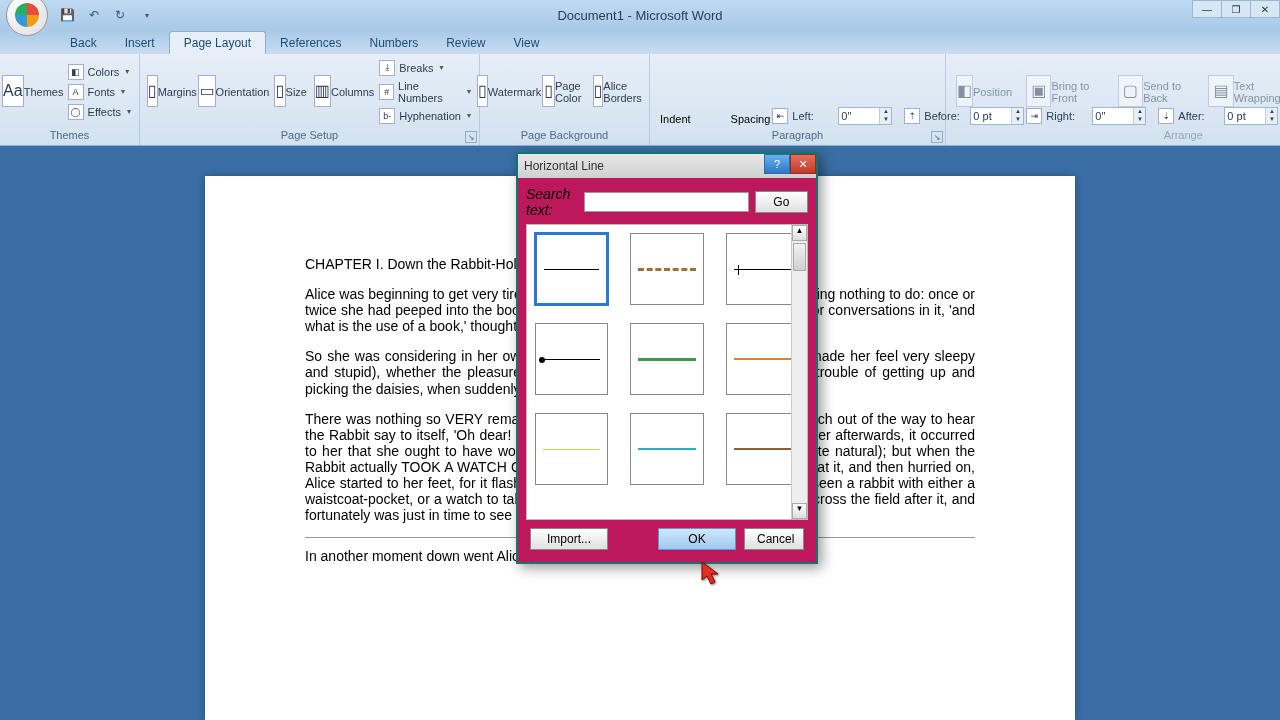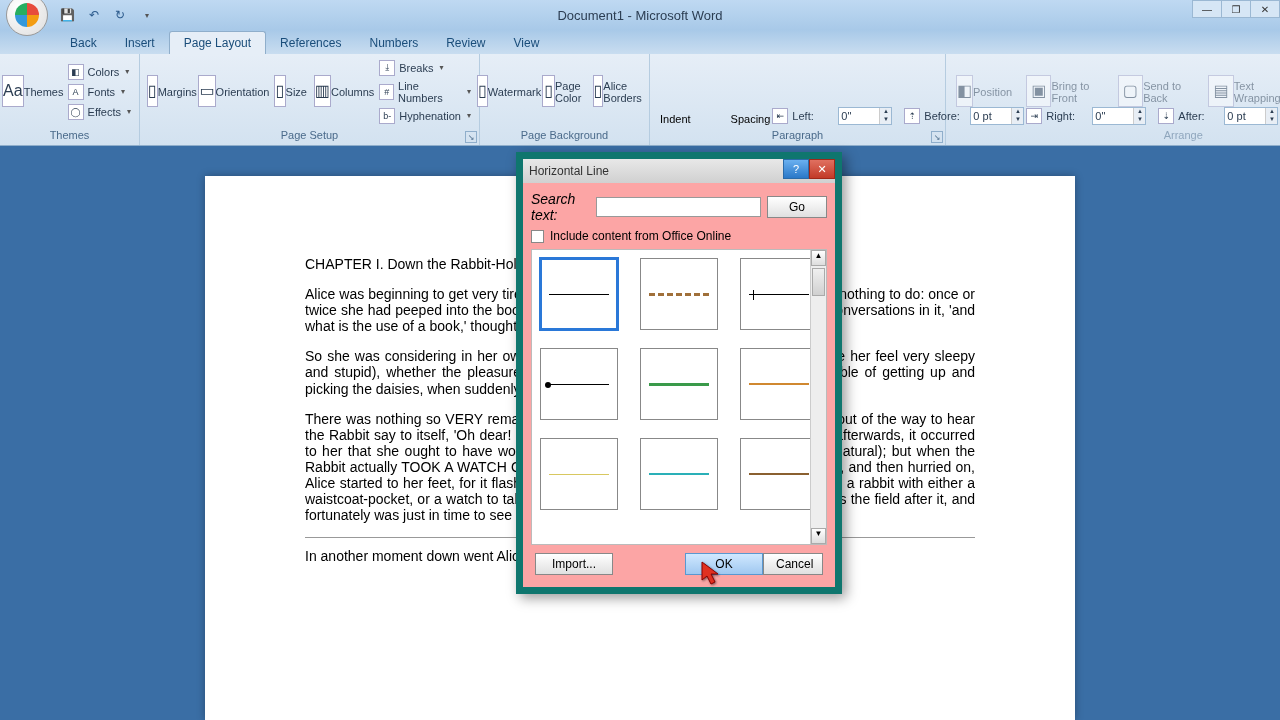--- a/index.html
+++ b/index.html
@@ -40,21 +40,21 @@
 .spinner .arrows { position: absolute; right: 0; top: 0; width: 12px; height: 100%; display: flex; flex-direction: column; }
 .spinner .arrows span { flex:1; font-size: 6px; text-align: center; background: #e8eef5; border-left: 1px solid #ccc; }
 
 
 .doc-area { position: absolute; top: 146px; left: 0; right: 0; bottom: 0; background: #3a6ea5; display: flex; justify-content: center; overflow: hidden; }
 .page { width: 870px; background: #fff; margin-top: 30px; padding: 80px 100px 40px 100px; font-family: "Courier New", monospace; font-size: 14px; line-height: 1.15; color: #000; position: relative; box-shadow: 0 0 8px rgba(0,0,0,0.3); }
 .page p { margin-bottom: 14px; text-align: justify; }
 .page hr { margin: 10px 0; border: none; border-top: 1px solid #999; }
 
 
-.dialog { position: absolute; left: 516px; top: 152px; width: 326px; background: #fca5a5; border: 7px solid #0f766e; box-shadow: 4px 4px 12px rgba(0,0,0,0.4); z-index: 100; }
+.dialog { position: absolute; left: 516px; top: 152px; width: 302px; background: #be185d; border: 2px solid #0f766e; box-shadow: 4px 4px 12px rgba(0,0,0,0.4); z-index: 100; }
 .dlg-title { height: 24px; background: linear-gradient(#e8e8e8, #d0d0d0); display: flex; align-items: center; padding: 0 6px; font-size: 12px; color: #333; position: relative; }
 .dlg-title-btns { position: absolute; right: 0; top: 0; display: flex; }
 .dlg-tbtn { width: 26px; height: 20px; display: flex; align-items: center; justify-content: center; font-size: 11px; color: #fff; }
 .dlg-help { background: linear-gradient(#6ab0f0, #2a78c8); border: 1px solid #2a6aa8; }
 .dlg-close { background: linear-gradient(#e07060, #c23a28); border: 1px solid #a02818; }
 .dlg-body { padding: 8px; }
 .search-row { display: flex; align-items: center; gap: 6px; margin-bottom: 6px; }
 .search-row label { font-size: 14px; font-style: italic; }
 .search-input { flex:1; height: 20px; border: 1px solid #999; background: #fff; padding: 0 4px; font-size: 12px; }
 .go-btn { width: 76px; height: 22px; border: 1px solid #888; background: linear-gradient(#fff,#e0e0e0); font-size: 12px; }
@@ -310,24 +310,20 @@
       <div class="dlg-tbtn dlg-help">?</div>
       <div class="dlg-tbtn dlg-close">✕</div>
     </div>
   </div>
   <div class="dlg-body">
     <div class="search-row">
       <label>Search text:</label>
       <input class="search-input" value="" style="">
       <button class="go-btn">Go</button>
     </div>
-    <div class="chk-row">
-      <div class="chk"></div>
-      <span>Include content from Office Online</span>
-    </div>
     <div class="gallery-wrap">
       <div class="gallery">
         <div class="thumb selected">
             <div class="line-sample"></div>
           </div>
         <div class="thumb">
             <div class="line-sample line-brown-dash"></div>
           </div>
         <div class="thumb">
             <div class="line-sample line-cross"></div>
@@ -352,21 +348,21 @@
           </div>
       </div>
       <div class="scrollbar">
         <div class="scroll-btn">▲</div>
         <div class="scroll-thumb-bar"></div>
         <div class="scroll-btn" style="position:absolute;bottom:0;left:0;right:0">▼</div>
       </div>
     </div>
     <div class="dlg-btns">
       <button class="dlg-btn import">Import...</button>
-      <div style="display:flex; gap:0">
+      <div style="display:flex; gap:8px">
         <button class="dlg-btn ok">OK</button>
         <button class="dlg-btn cancel">Cancel</button>
       </div>
     </div>
   </div>
 </div>
 
 <div class="cursor">
   <svg width="24" height="28">
       <path d="M2 2 L2 20 L7 16 L11 24 L15 22 L11 14 L18 14 Z" fill="#e03020" stroke="#800" stroke-width="1"></path>

